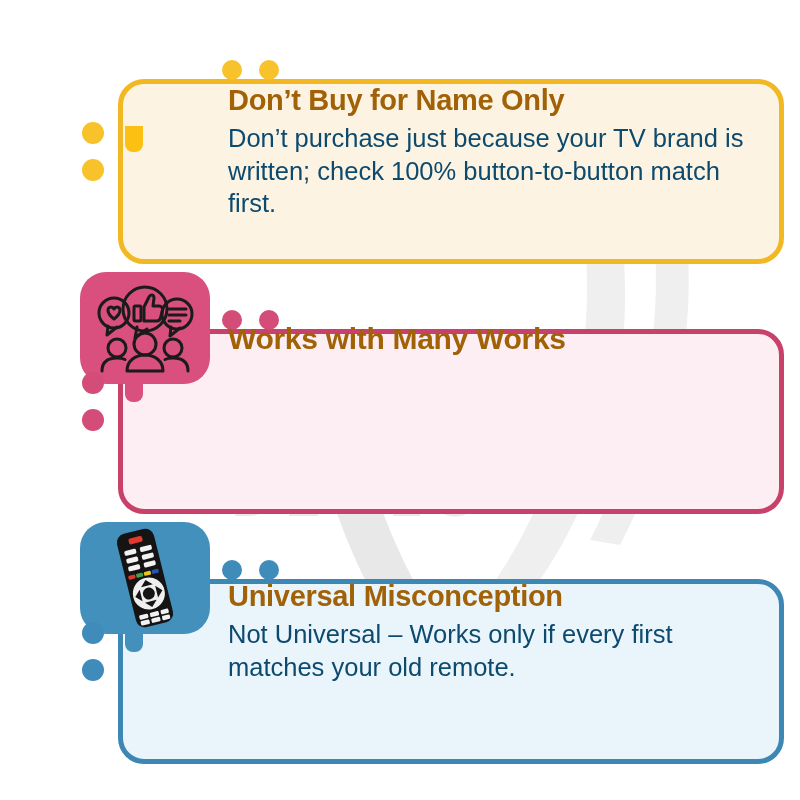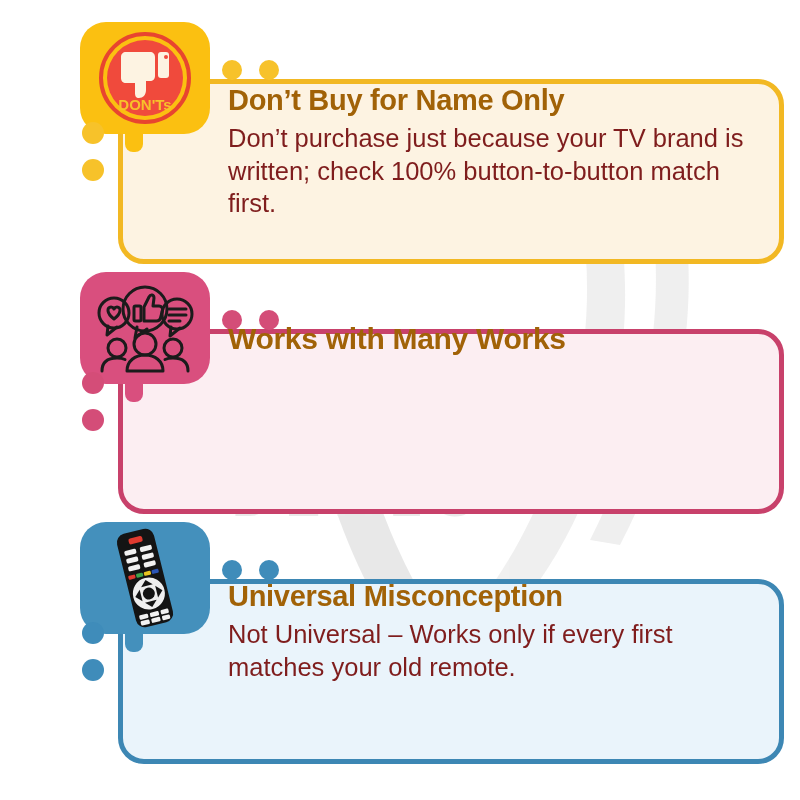--- a/index.html
+++ b/index.html
@@ -121,21 +121,21 @@
     font-weight: 700;
     color: #a16207;
     letter-spacing: -0.3px;
     line-height: 1.12;
     margin: 0 0 6px 0;
     font-family: "Liberation Sans", sans-serif;
   }
   .card-body {
     font-size: 25.5px;
     font-weight: 400;
-    color: #7f1d1d;
+    color: #0c4a6e;
     line-height: 1.26;
     margin: 0;
     font-family: "Liberation Sans", sans-serif;
   }
 
   
   #block-1 .card-text { top: 50px; }
   #block-1 .card-title { font-size: 30px; }
   #block-2 .card-text { top: 58px; }
 </style>
@@ -161,35 +161,20 @@
 
     <div class="icon-tail" style="background:#FBC011;"></div>
 
     <div class="card" style="background:#FDF3E2; border-color:#F2B823;"></div>
 
     <div class="dot dot-top-a" style="background:#F7C22A;"></div>
     <div class="dot dot-top-b" style="background:#F7C22A;"></div>
     <div class="dot dot-left-a" style="background:#F7C22A;"></div>
     <div class="dot dot-left-b" style="background:#F7C22A;"></div>
 
-    <div class="icon-panel" style="background:#FBC011;">
-      <div class="icon-art">
-        <svg width="100" height="100" viewBox="0 0 100 100" aria-hidden="true">
-          <circle cx="50" cy="50" r="44" fill="none" stroke="#E8452F" stroke-width="4"></circle>
-          <circle cx="50" cy="50" r="38" fill="#F04A3C"></circle>
-
-          <g transform="translate(27,22)">
-            <path d="M4 2 H28 C31 2 33 4 33 7 V26 C33 29 31 31 28 31 H24 L24 40 C24 45 21 48 17 48 C14 48 13 46 13 43 L13 33 L4 33 C1 33 -1 31 -1 28 V7 C-1 4 1 2 4 2 Z" fill="#FDF3E2"></path>
-            <rect x="36" y="2" width="11" height="26" rx="3" fill="#FDF3E2"></rect>
-            <circle cx="44" cy="7" r="2" fill="#F04A3C"></circle>
-          </g>
-          <text x="50" y="82" text-anchor="middle" font-family="Liberation Sans, sans-serif" font-size="15" font-weight="700" fill="#F7C22A">DON'Ts</text>
-        </svg>
-      </div>
-    </div>
 
     <div class="card-text">
       <p class="card-title">Don’t Buy for Name Only</p>
       <p class="card-body">Don’t purchase just because your TV brand is written; check 100% button-to-button match first.</p>
     </div>
   </div>
 
   <div class="card-block" id="block-1">
 
     <div class="icon-tail" style="background:#D94F7E;"></div>

